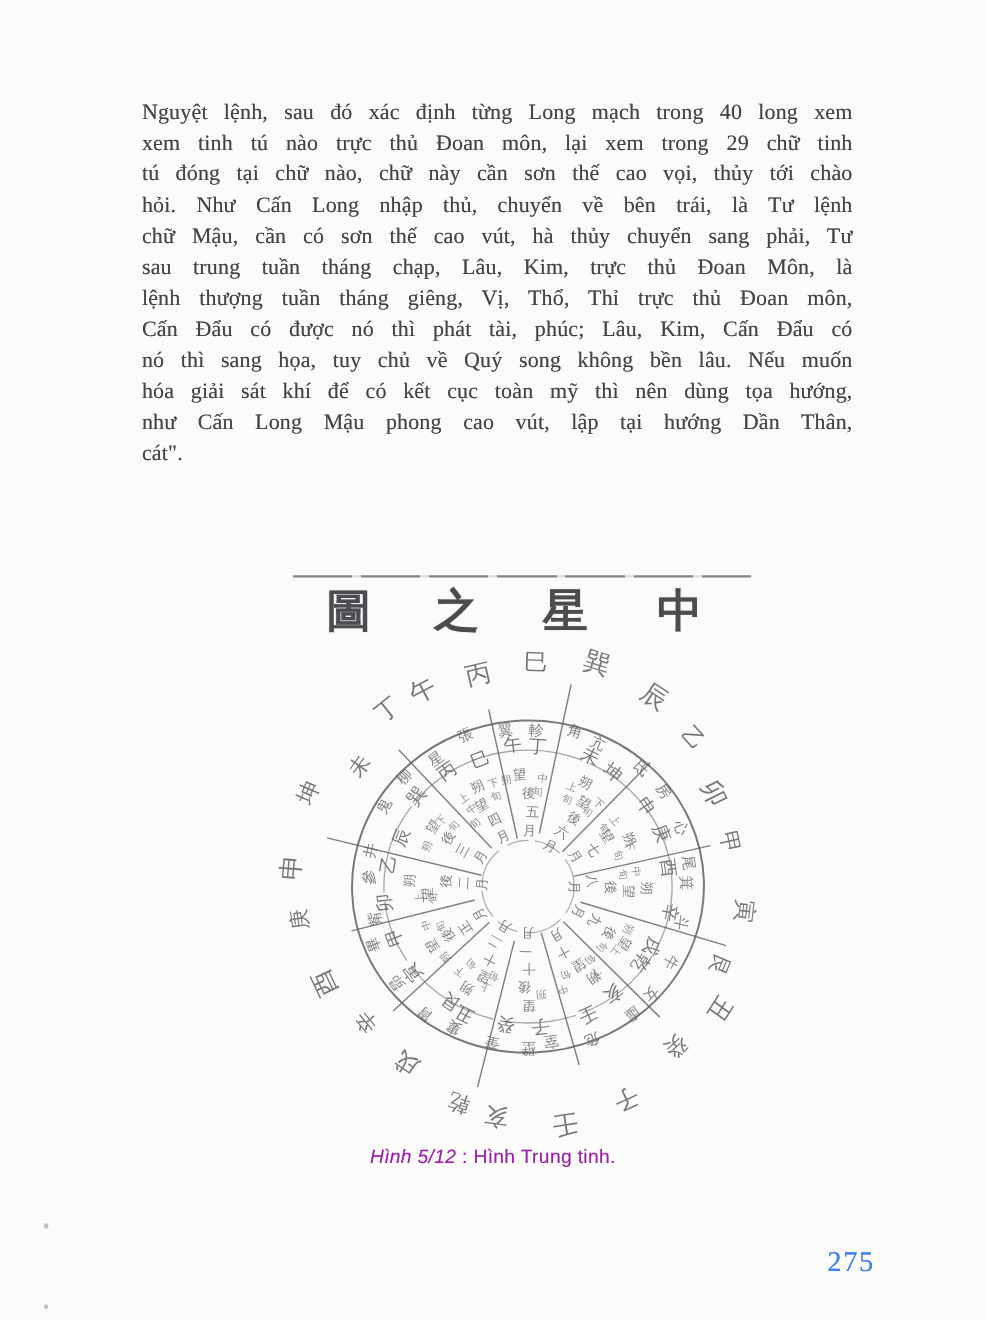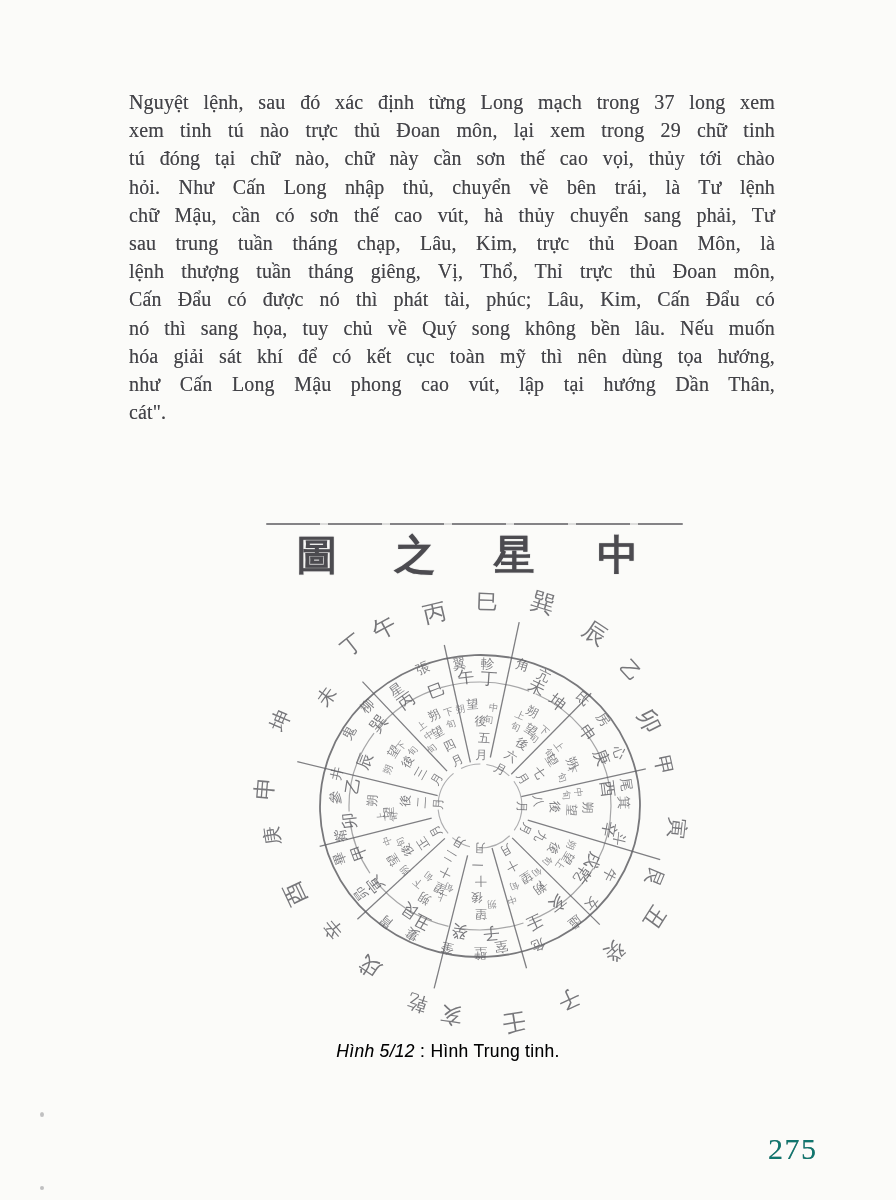--- a/index.html
+++ b/index.html
@@ -32,43 +32,42 @@
     text-shadow:0 0 1px rgba(70,70,75,.5);
     font-family:"Liberation Serif","DejaVu Serif",serif;
   }
   .tc0{left:287px;} .tc1{left:385px;} .tc2{left:484px;} .tc3{left:588px;}
   
   #diagram-svg{position:absolute;left:0;top:560px;}
   
   .caption{
     position:absolute;left:0;top:1041px;width:896px;text-align:center;
     font-family:"Liberation Sans","DejaVu Sans",sans-serif;
-    font-size:17.5px;color:#000000;letter-spacing:.3px;
+    font-size:17.5px;color:#a21caf;letter-spacing:.3px;
     text-shadow:0 0 .5px rgba(90,90,95,.5);
   }
   .cap-label{font-style:italic;}
   
   .page-number{
     position:absolute;left:752px;top:1132px;width:60px;
-    font-size:30px;color:#0f766e;letter-spacing:1.5px;
+    font-size:26px;color:#3b82f6;letter-spacing:1.5px;
     text-shadow:0 0 .6px rgba(70,70,75,.5);
-    margin-left:16px;
   }
   
   .stray{position:absolute;background:#8f8f93;border-radius:50%;opacity:.55;}
   .stray1{left:40px;top:1112px;width:4px;height:5px;}
   .stray2{left:40px;top:1186px;width:4px;height:4px;}
 </style>
 </head>
 <body>
 
 <div class="page">
 
   <div class="body-text" id="body-text">
-      <div class="tline">Nguyệt lệnh, sau đó xác định từng Long mạch trong 37 long xem</div>
+      <div class="tline">Nguyệt lệnh, sau đó xác định từng Long mạch trong 40 long xem</div>
       <div class="tline">xem tinh tú nào trực thủ Đoan môn, lại xem trong 29 chữ tinh</div>
       <div class="tline">tú đóng tại chữ nào, chữ này cần sơn thế cao vọi, thủy tới chào</div>
       <div class="tline">hỏi. Như Cấn Long nhập thủ, chuyển về bên trái, là Tư lệnh</div>
       <div class="tline">chữ Mậu, cần có sơn thế cao vút, hà thủy chuyển sang phải, Tư</div>
       <div class="tline">sau trung tuần tháng chạp, Lâu, Kim, trực thủ Đoan Môn, là</div>
       <div class="tline">lệnh thượng tuần tháng giêng, Vị, Thổ, Thỉ trực thủ Đoan môn,</div>
       <div class="tline">Cấn Đẩu có được nó thì phát tài, phúc; Lâu, Kim, Cấn Đẩu có</div>
       <div class="tline">nó thì sang họa, tuy chủ về Quý song không bền lâu. Nếu muốn</div>
       <div class="tline">hóa giải sát khí để có kết cục toàn mỹ thì nên dùng tọa hướng,</div>
       <div class="tline">như Cấn Long Mậu phong cao vút, lập tại hướng Dần Thân,</div>

